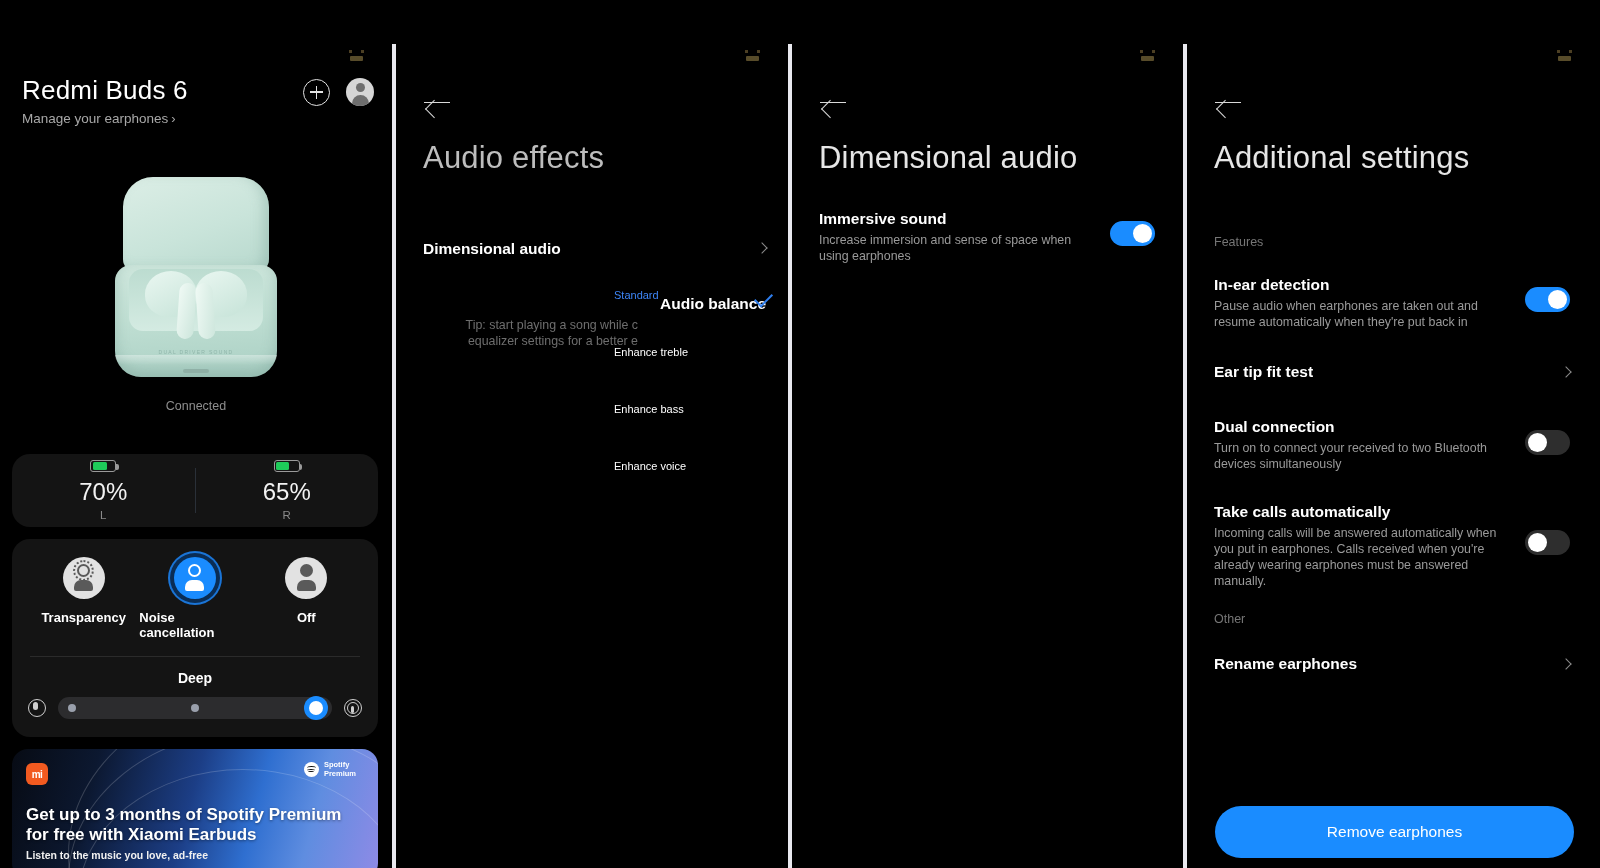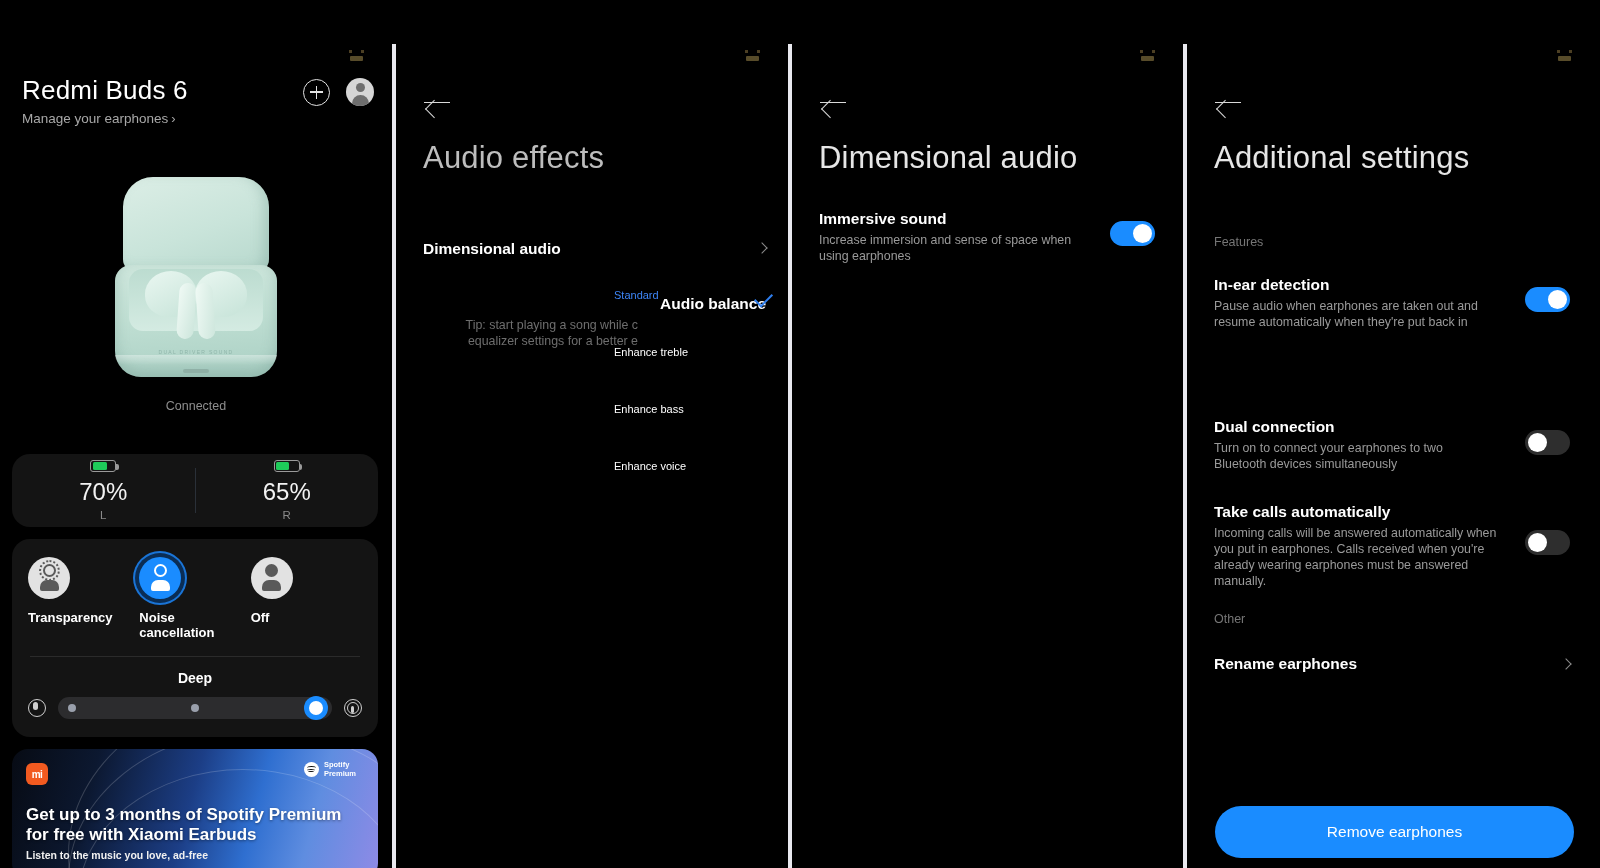--- a/index.html
+++ b/index.html
@@ -138,21 +138,21 @@
   .batt-divider { width:1px; background:#2a3038; margin:14px 0; }
   .batt-icon { width:26px; height:12px; border:1.3px solid #9a9a9a; border-radius:3px; position:relative; }
   .batt-icon:after{ content:""; position:absolute; right:-3.5px; top:3px; width:2.4px;height:6px;
      background:#9a9a9a; border-radius:0 2px 2px 0;}
   .batt-fill { position:absolute; left:1.4px; top:1.4px; bottom:1.4px; background:#1ecb5a; border-radius:1.5px; }
   .batt-pct { font-size:24px; color:#f2f2f2; margin-top:6px; font-weight:400;}
   .batt-side { font-size:11.5px; color:#8a8a8a; margin-top:3px;}
 
   .card-anc { top:495px; height:198px; }
   .anc-modes { display:flex; padding:18px 16px 0 16px; }
-  .anc-mode { flex:1; display:flex; flex-direction:column; }
+  .anc-mode { flex:1; display:flex; flex-direction:column; align-items:center; }
   .anc-circle {
     width:42px; height:42px; border-radius:50%; background:#e2e2e2;
     position:relative; display:flex; align-items:center; justify-content:center;
   }
   .anc-circle.active {
     background:#1a8cff; box-shadow:0 0 0 4px #0a2d55, 0 0 0 6px #1a74d6;
   }
   .g-head { width:13px;height:13px;border-radius:50%; border:2px solid #5a5a5a; position:absolute; top:7px;}
   .g-body { width:19px;height:11px;border-radius:7px 7px 2px 2px; background:#5a5a5a; position:absolute; bottom:8px;}
   .anc-circle.active .g-head{ border-color:#fff;}
@@ -488,24 +488,28 @@
     <div class="section-label" style="top:191px;">Features</div>
 
     <div class="row" style="top:232px; right:30px;">
       <div class="row-title">In-ear detection</div>
       <div class="row-desc" style="max-width:285px;">Pause audio when earphones are taken out and resume automatically when they're put back in</div>
       <div class="toggle on" style="right:0; top:11px;">
           <span class="knob"></span>
         </div>
     </div>
 
+    <div class="row" style="top:319px; right:30px;">
+      <div class="row-title">Ear tip fit test</div>
+      <span class="chev-r" style="top:5px;"></span>
+    </div>
 
     <div class="row" style="top:374px; right:30px;">
       <div class="row-title">Dual connection</div>
-      <div class="row-desc" style="max-width:275px;">Turn on to connect your earphones to two Bluetooth devices simultaneously</div>
+      <div class="row-desc" style="max-width:275px;">Turn on to connect your received to two Bluetooth devices simultaneously</div>
       <div class="toggle" style="right:0; top:12px;">
           <span class="knob"></span>
         </div>
     </div>
 
     <div class="row" style="top:459px; right:30px;">
       <div class="row-title">Take calls automatically</div>
       <div class="row-desc" style="max-width:285px;">Incoming calls will be answered automatically when you put in earphones. Calls received when you're already wearing earphones must be answered manually.</div>
       <div class="toggle" style="right:0; top:27px;">
           <span class="knob"></span>

